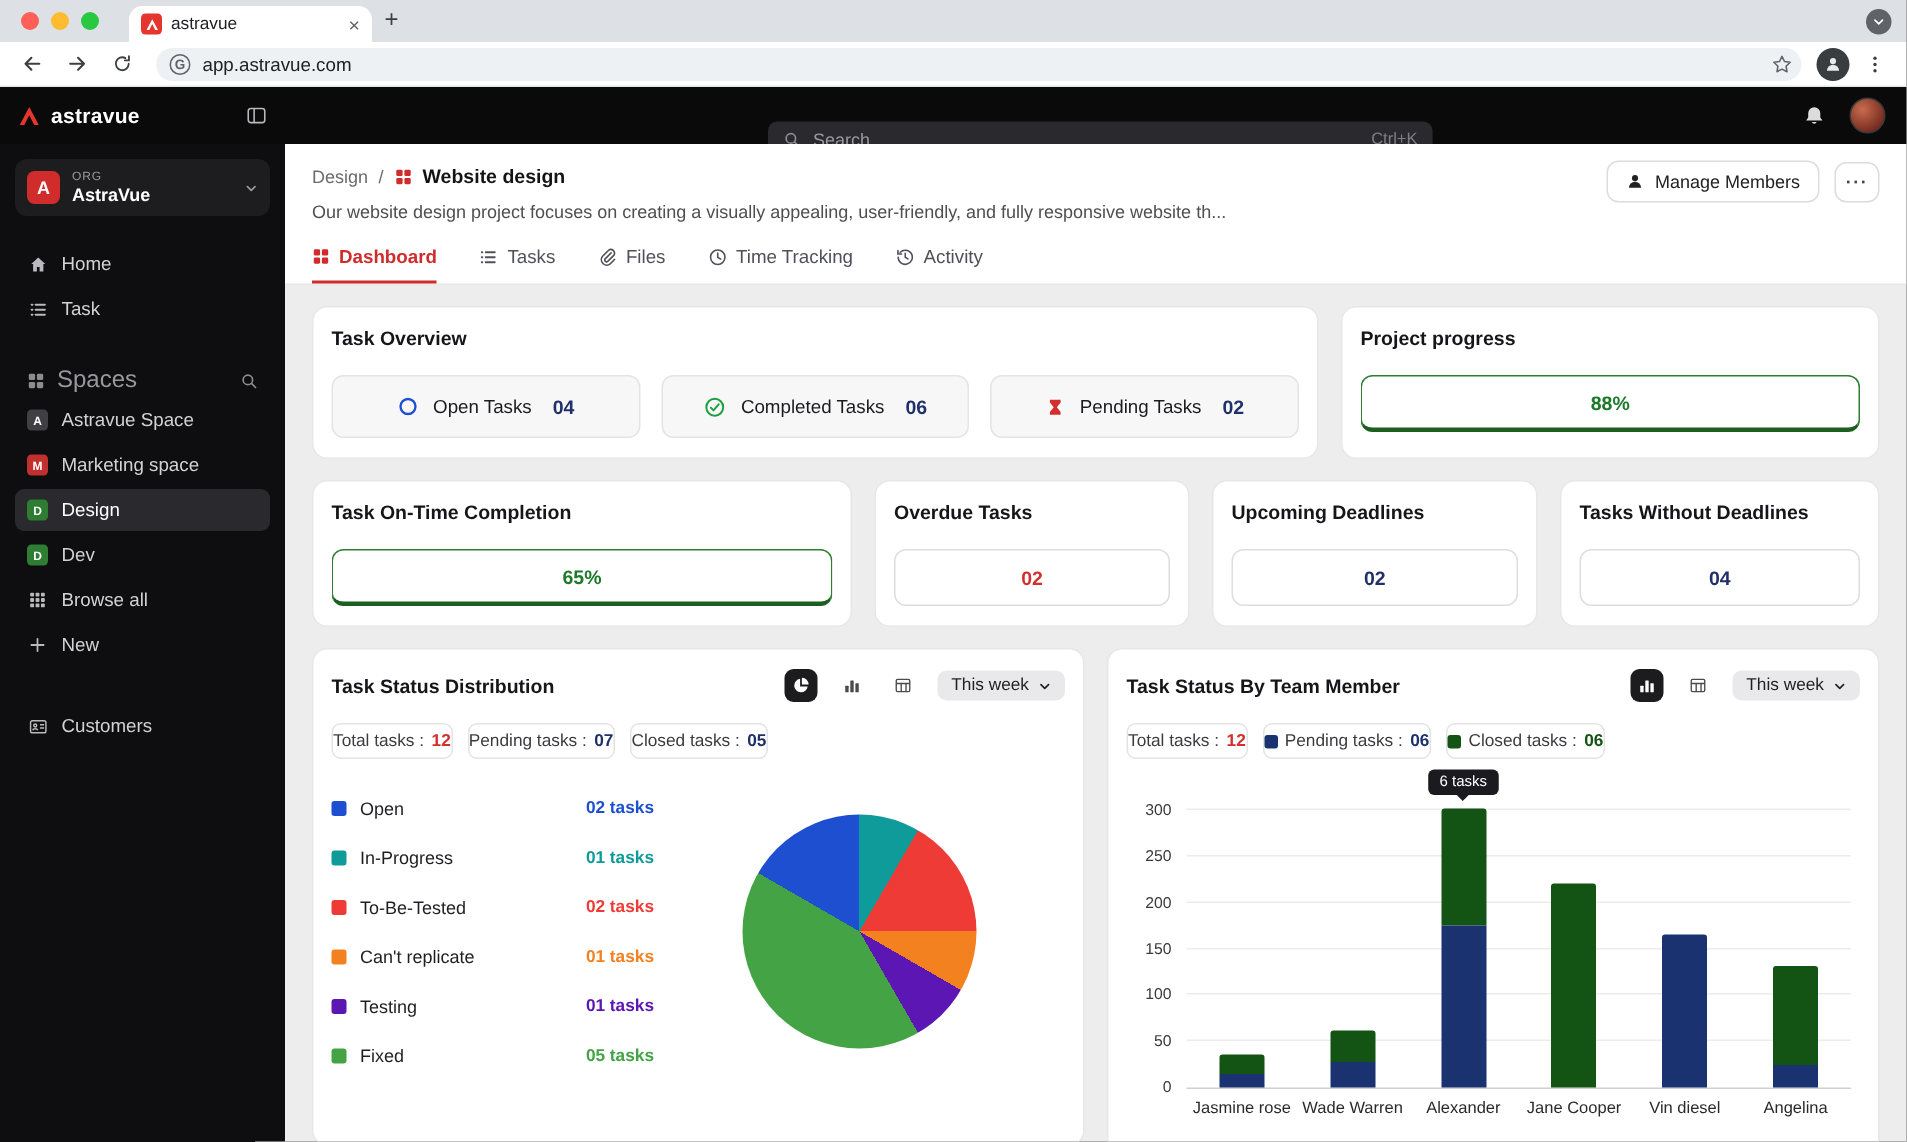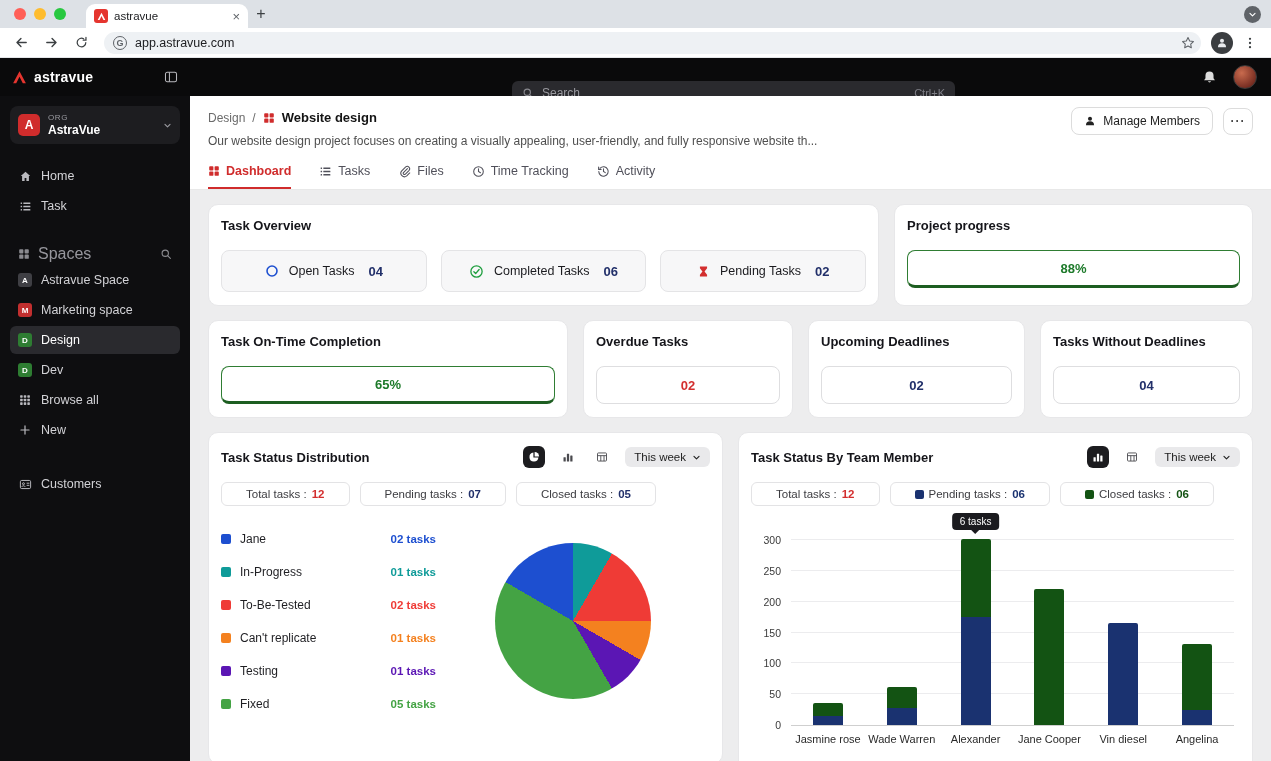--- a/index.html
+++ b/index.html
@@ -85,21 +85,21 @@
 
   .chart-card { flex: 1; }
   .dist-card { height: 332px; }
   .team-card { height: 352px; }
   .card-head { display: flex; align-items: center; }
   .card-controls { margin-left: auto; display: flex; align-items: center; gap: 12px; }
   .icon-toggle { width: 22px; height: 22px; border-radius: 6px; display: flex; align-items: center; justify-content: center; color: #4a4a4e; }
   .icon-toggle.active { background: #1c1c1f; color: #fff; }
   .period-pill { display: flex; align-items: center; gap: 6px; background: #e9e9eb; border-radius: 6px; padding: 4px 9px; font-size: 11.5px; color: #222; }
   .badges-row { display: flex; gap: 10px; margin-top: 14px; }
-  .badge { display: flex; align-items: center; gap: 5px; border: 1px solid #e3e3e5; border-radius: 6px; padding: 5px 24px; font-size: 11.5px; color: #3c3c40; background: #fff; }
+  .badge { display: flex; align-items: center; gap: 5px; border: 1px solid #e3e3e5; border-radius: 6px; padding: 5px 0; font-size: 11.5px; color: #3c3c40; background: #fff; }
   .badge-chip { width: 9px; height: 9px; border-radius: 2px; display: inline-block; }
   .badge-value { font-weight: bold; }
 
   .dist-body { display: flex; align-items: center; margin-top: 16px; }
   .legend { width: 215px; }
   .legend-item { display: flex; align-items: center; gap: 9px; height: 33px; font-size: 12px; color: #1f1f23; }
   .legend-swatch { width: 10px; height: 10px; border-radius: 2px; flex: 0 0 10px; }
   .legend-value { margin-left: auto; font-weight: bold; font-size: 11.5px; }
   .pie-wrap { flex: 1; display: flex; justify-content: center; }
   .pie { width: 156px; height: 156px; border-radius: 50%; }
@@ -534,21 +534,21 @@
                   </span>
                   <span class="badge">
                     <span>Closed tasks :</span>
                     <span class="badge-value" style="color:#22306a">05</span>
                   </span>
                 </div>
               <div class="dist-body">
                 <div class="legend">
                     <div class="legend-item">
      <span class="legend-swatch" style="background:#1d4fd0"></span>
-     <span>Jane</span>
+     <span>Open</span>
      <span class="legend-value" style="color:#1d4fd0">02 tasks</span>
                     </div>
                     <div class="legend-item">
      <span class="legend-swatch" style="background:#0f9b99"></span>
      <span>In-Progress</span>
      <span class="legend-value" style="color:#0f9b99">01 tasks</span>
                     </div>
                     <div class="legend-item">
      <span class="legend-swatch" style="background:#ef3b36"></span>
      <span>To-Be-Tested</span>

